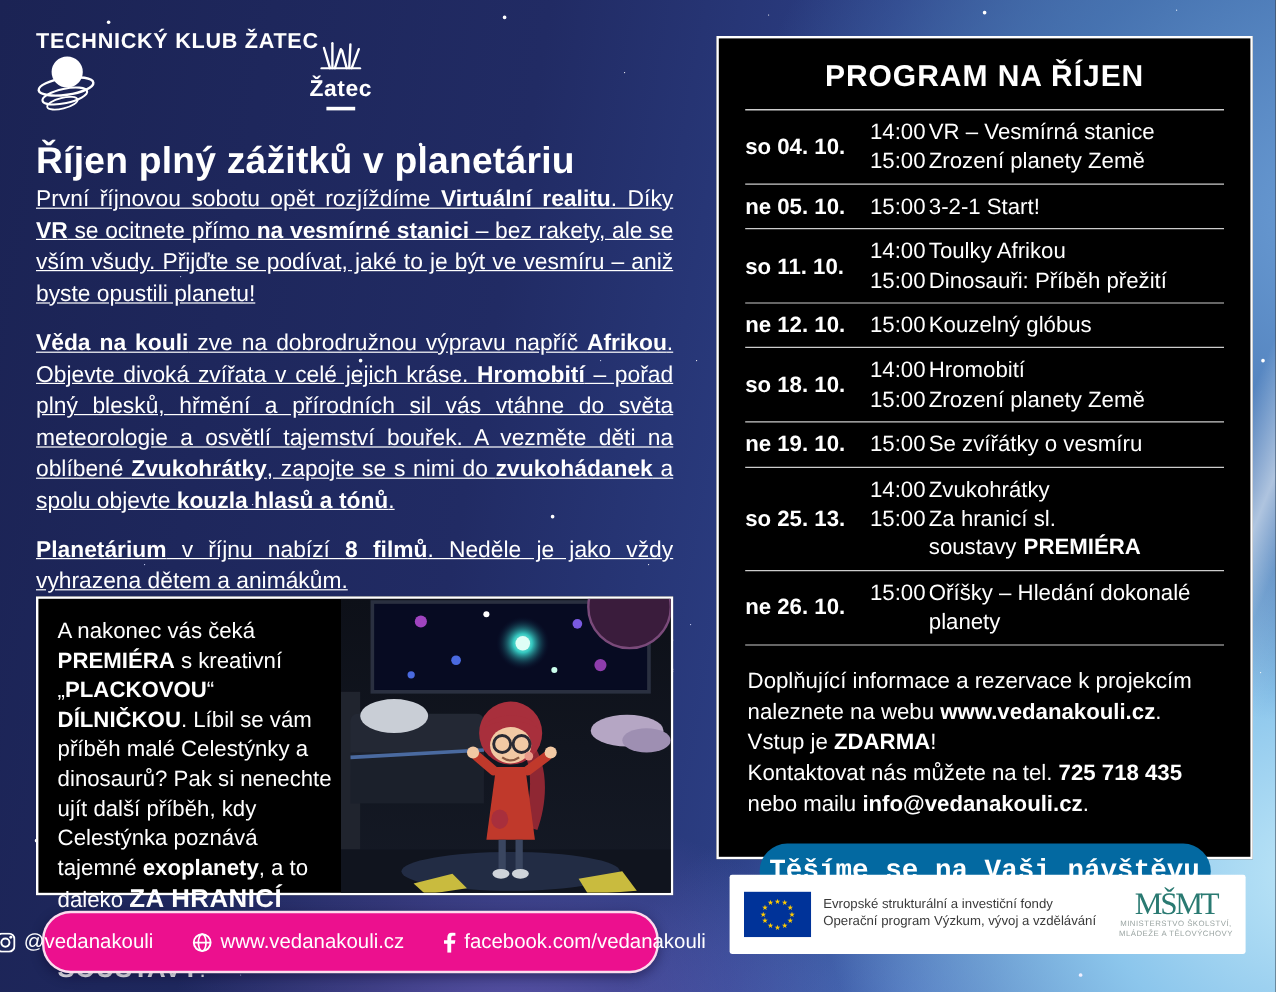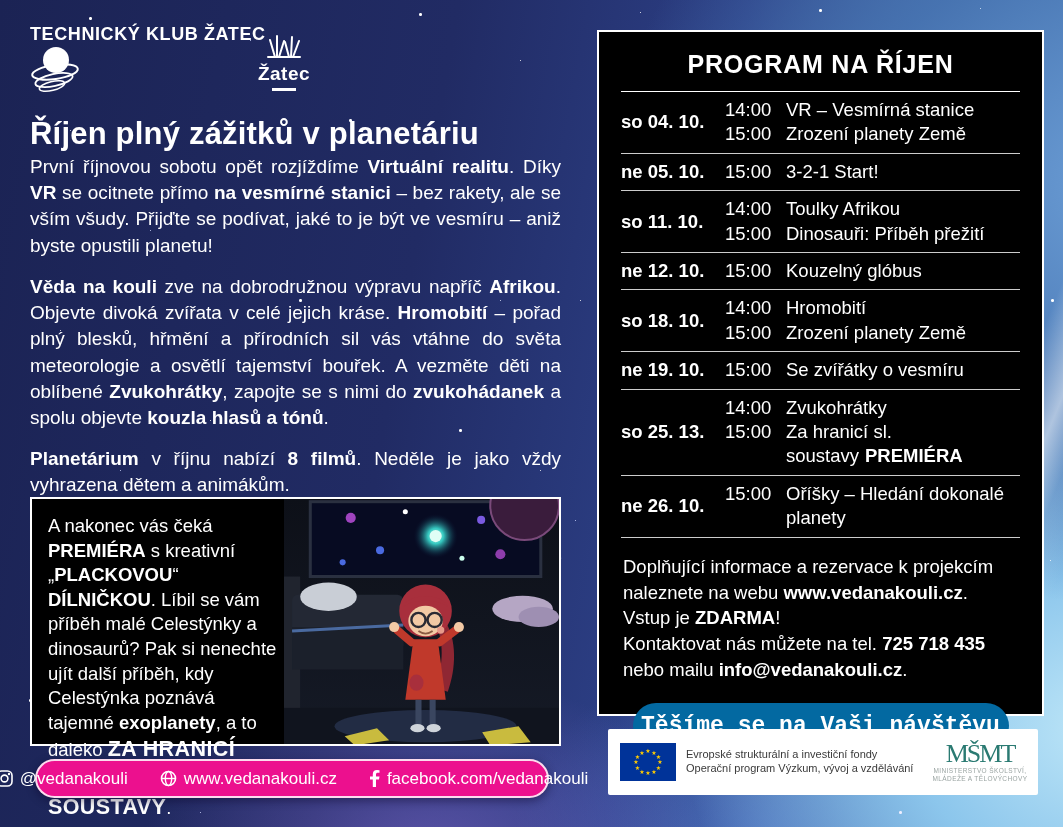--- a/index.html
+++ b/index.html
@@ -29,48 +29,48 @@
   .brandrow{position:relative;height:78px;}
   .club{font-size:18px;font-weight:700;letter-spacing:.6px;}
   .balllogo{position:absolute;left:-4px;top:20px;}
   .centerlines{position:absolute;left:64px;top:24px;line-height:1.2;}
   .centerlines .l1{font-weight:700;font-size:16px;letter-spacing:.4px;}
   .centerlines .l2{font-weight:400;font-size:16px;letter-spacing:.6px;}
   .zateclogo{position:absolute;left:218px;top:8px;width:72px;text-align:center;}
   .zateclogo .zname{font-weight:700;font-size:19px;letter-spacing:.5px;margin-top:1px;}
   .zateclogo .zline{width:24px;height:3px;background:#fff;margin:3px auto 0;}
   h1.title{margin:14px 0 2px;font-size:31px;font-weight:700;letter-spacing:.2px;}
-  .body p{margin:0 0 15px;font-size:19px;line-height:1.38;text-align:justify;}
+  .body p{margin:0 0 15px;font-size:19px;line-height:1.38;text-align:justify;text-decoration:underline;}
   .b{font-weight:700;}
   .big{font-weight:700;font-size:21.5px;letter-spacing:.4px;line-height:1.35;}
 
   
   .premiere{position:absolute;left:30px;top:497px;width:531px;height:249px;background:#000;
     border:2px solid #fff;box-sizing:border-box;display:flex;}
   .premiere .ptext{width:252px;flex:none;padding:15px 4px 12px 16px;font-size:18.5px;line-height:1.33;box-sizing:border-box;}
   .premiere .pimg{flex:1;position:relative;overflow:hidden;}
   .premiere .pimg svg{display:block;width:100%;height:100%;}
 
   
-  .socialbar{position:absolute;left:35px;top:759px;width:514px;height:39px;background:#ec108e;
+  .socialbar{position:absolute;left:35px;top:759px;width:514px;height:52px;background:#ec108e;
     border:2px solid rgba(255,255,255,.85);border-radius:24px;box-sizing:border-box;
     display:flex;align-items:center;justify-content:center;gap:32px;box-shadow:0 3px 10px rgba(10,5,40,.45);}
   .soc-item{display:flex;align-items:center;gap:7px;font-size:17px;color:#fff;}
   .soc-item svg{display:block;}
 
   
   .panel{position:absolute;left:597px;top:30px;width:447px;height:686px;background:#000;
     border:2px solid #fff;box-sizing:border-box;padding:14px 24px 0;}
   .panel h2{margin:4px 0 12px;text-align:center;font-size:25px;font-weight:700;letter-spacing:.8px;}
   .hdrule{height:0;border-top:1.6px solid #fff;margin:0 -2px;}
   .schedule{margin:0 -2px;}
   .srow{display:flex;align-items:center;padding:6px 0;border-bottom:1.2px solid rgba(255,255,255,.8);}
   .sdate{width:104px;flex:none;font-weight:700;font-size:18.5px;}
   .sshows{flex:1;}
-  .sshow{display:flex;gap:13px;font-size:18.5px;line-height:1.32;}
+  .sshow{display:flex;gap:1px;font-size:18.5px;line-height:1.32;}
   .stime{width:48px;flex:none;}
   .sbadge{font-weight:700;margin-left:6px;}
   .panelinfo{margin:16px 0 0;}
   .panelinfo p{margin:0;font-size:18.5px;line-height:1.4;}
   .cta{margin:20px auto 0;display:block;width:376px;height:46px;border:0;border-radius:24px;
     background:#0369a1;color:#fff;font-family:Liberation Mono, monospace;font-size:23px;font-weight:700;cursor:pointer;}
 
   
   .eustrip{position:absolute;left:608px;top:729px;width:430px;height:66px;background:#fff;border-radius:2px;
     display:flex;align-items:center;color:#3a3a3a;}

